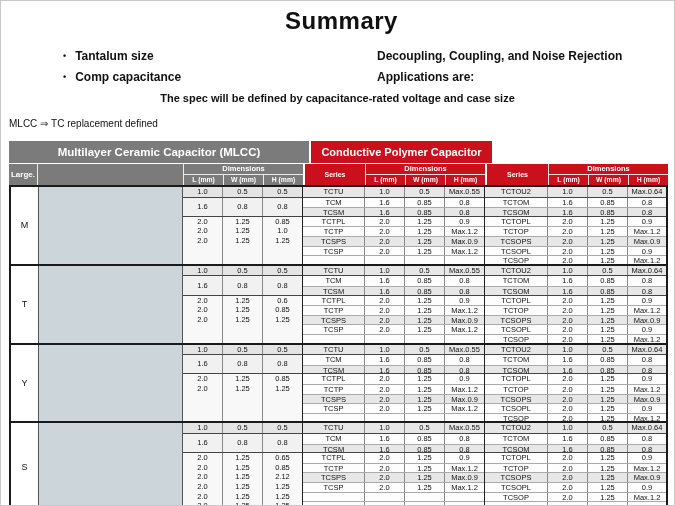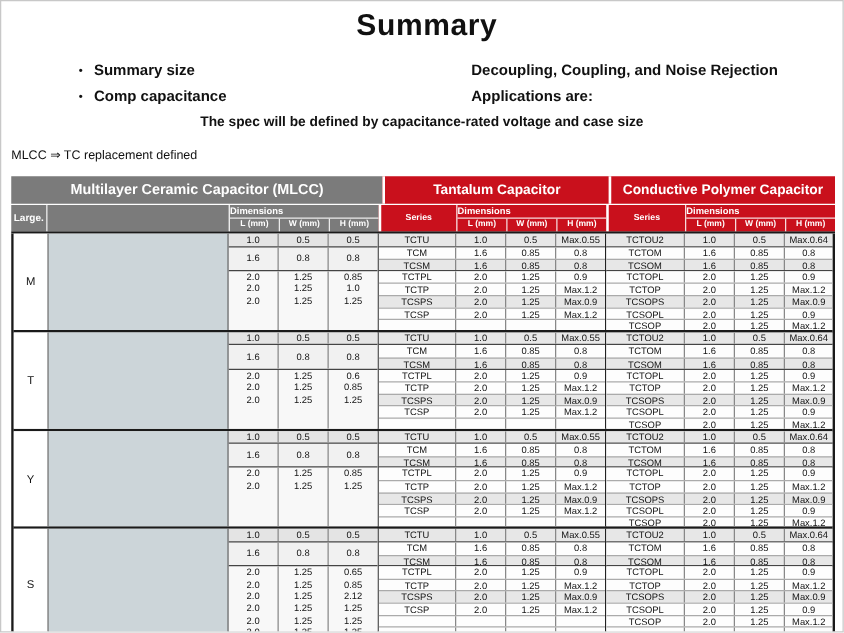--- a/index.html
+++ b/index.html
@@ -33,21 +33,21 @@
   .shc,.shd{box-sizing:border-box;color:#fff;font-weight:bold;border-left:1px solid rgba(255,255,255,.85)}
   .shc{display:flex;align-items:center;justify-content:center}
   .wcomp{width:28px;font-size:8px;border-left:none}
   .wphoto{width:146px}
   .wmdims{width:120px}
   .wtas{width:62px;font-size:7px;border-left:2px solid #fff}
   .wtadims{width:120px}
   .wcps{width:63px;font-size:7px;border-left:2px solid #fff}
   .wcpdims{width:120px}
   .shd{display:flex;flex-direction:column}
-  .dt{height:10px;line-height:10px;font-size:7.5px;
+  .dt{height:10px;line-height:10px;text-align:center;font-size:7.5px;
     border-bottom:1px solid rgba(255,255,255,.85)}
   .dc{flex:1;display:flex}
   .dc span{flex:1;text-align:center;font-size:6.8px;line-height:10px;
     border-left:1px solid rgba(255,255,255,.85)}
   .dc span:first-child{border-left:none}
   .thead{border-bottom:2px solid #1a1a1a}
   
   #tbody{box-sizing:border-box;width:659px;
     border-left:2px solid #1a1a1a;border-right:2px solid #1a1a1a;background:#fff}
   .group{display:flex;align-items:stretch}
@@ -84,41 +84,40 @@
   .c3{flex:1}
 </style>
 </head>
 <body>
 
 <div class="title">Summary</div>
 
 <div class="bullets">
   <div class="bl">
     <span class="dot">•</span>
-    <span>Summary size</span>
+    <span>Tantalum size</span>
   </div>
   <div class="bl">
     <span class="dot">•</span>
     <span>Comp capacitance</span>
   </div>
 </div>
 
 <div class="apps">
   <div>Decoupling, Coupling, and Noise Rejection</div>
   <div>Applications are:</div>
 </div>
 
 <div class="spec">The spec will be defined by capacitance-rated voltage and case size</div>
 <div class="maplab">MLCC ⇒ TC replacement defined</div>
 
 <div class="tbl">
   <div class="thead">
     <div class="band">
       <div class="band-cell b1 gray">Multilayer Ceramic Capacitor (MLCC)</div>
-      <div class="band-cell b2 red">Tantalum Capacitor</div>
       <div class="band-cell b3 red">Conductive Polymer Capacitor</div>
     </div>
     <div class="subhead">
       <div class="shc gray wcomp">Large.</div>
       <div class="shc gray wphoto"></div>
       <div class="shd gray wmdims">
         <div class="dt">Dimensions</div>
         <div class="dc">
           <span>L (mm)</span>
           <span>W (mm)</span>

